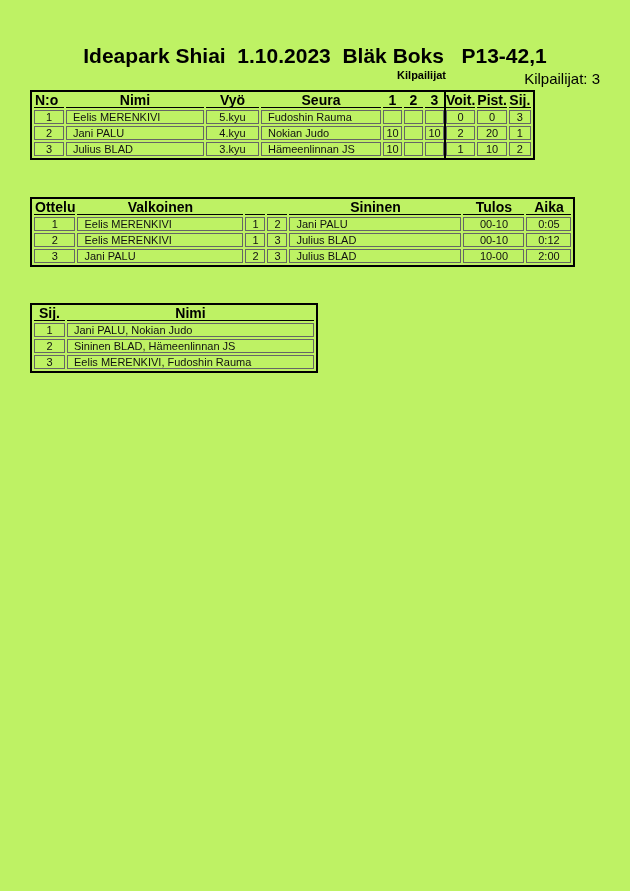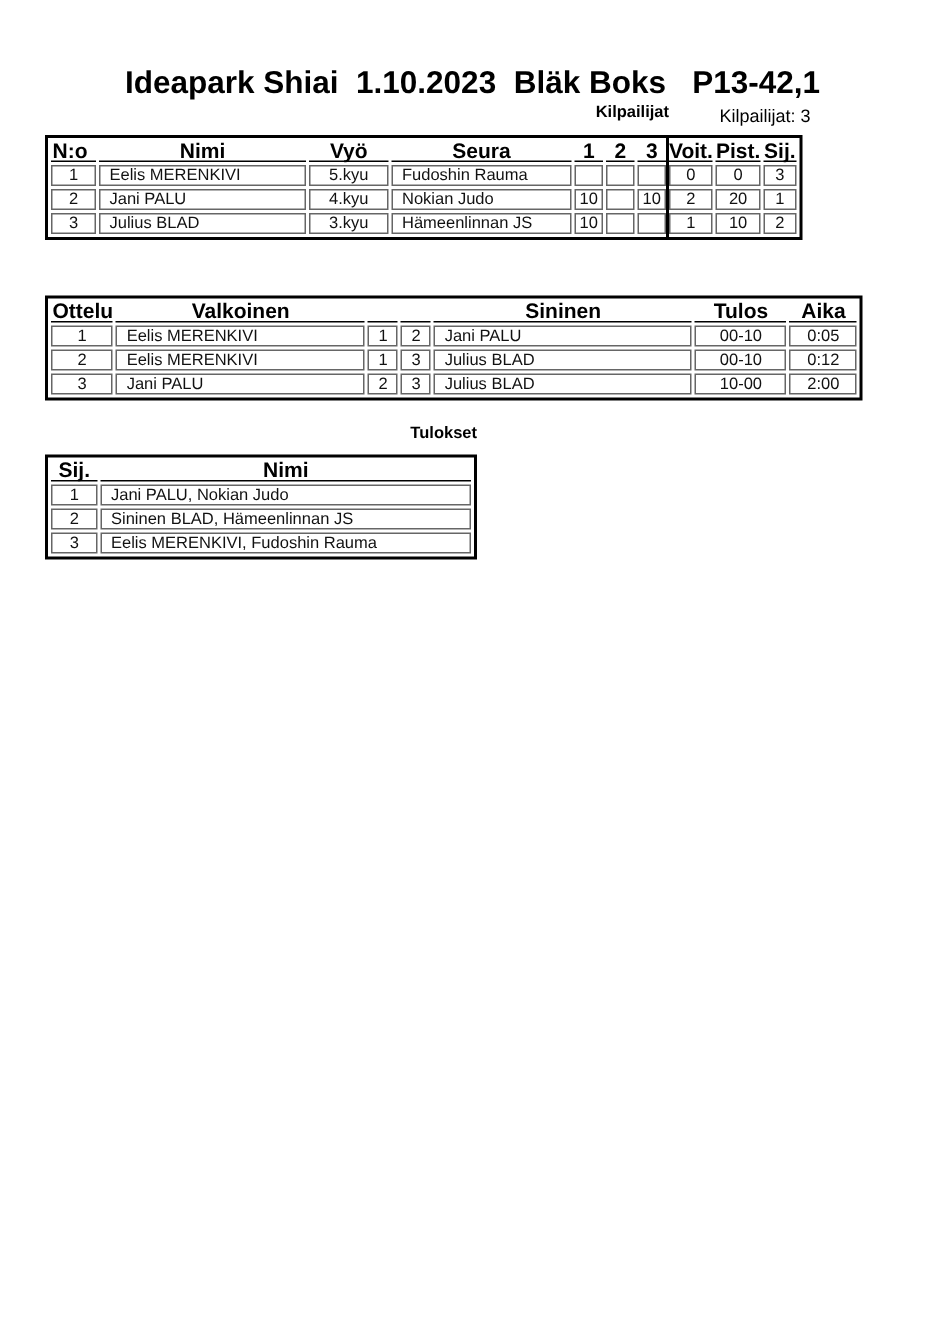--- a/index.html
+++ b/index.html
@@ -1,28 +1,28 @@
 <!DOCTYPE html>
 <html><head>
 <meta charset="utf-8">
 <style>
   * { margin:0; padding:0; box-sizing:content-box; }
   html,body { background:#e8e8e8; }
   .page {
-    position:relative; width:630px; height:891px; background:#ffffff;
+    position:relative; width:630px; height:891px; background:#bef264;
     font-family:"Liberation Sans", sans-serif; color:#000; overflow:hidden;
     margin:0 auto;
   }
   .doc-title {
     position:absolute; top:44px; left:0; width:630px; text-align:center;
     font-size:21px; font-weight:bold; white-space:pre;
   }
   .section-title { position:absolute; font-size:11px; font-weight:bold; text-align:right; }
   #kilpailijat-title { top:69px; left:30px; width:416px; }
-  #count-label { position:absolute; top:70px; left:420px; width:180px; text-align:center; font-size:12px; }
+  #count-label { position:absolute; top:70px; left:420px; width:180px; text-align:right; font-size:15px; }
   #ottelut-title { top:176px; left:30px; width:530px; }
   #tulokset-title { top:283px; left:30px; width:288px; }
 
   .tbl-wrap { position:absolute; left:30px; }
   #t1-wrap { top:90px; }
   #t2-wrap { top:197px; }
   #t3-wrap { top:303px; }
 
   table.grid {
     border-collapse:separate; border-spacing:2px;
@@ -171,21 +171,20 @@
           <td>2</td>
           <td>3</td>
           <td class="al">Julius BLAD</td>
           <td>10-00</td>
           <td>2:00</td>
         </tr>
       </tbody>
     </table>
   </div>
 
-  <div class="section-title" id="tulokset-title">Tulokset</div>
 
   <div class="tbl-wrap" id="t3-wrap">
     <table class="grid">
       <colgroup>
         <col style="width:31px">
           <col style="width:247px">
       </colgroup>
       <thead>
         <tr>
           <th>Sij.</th>

